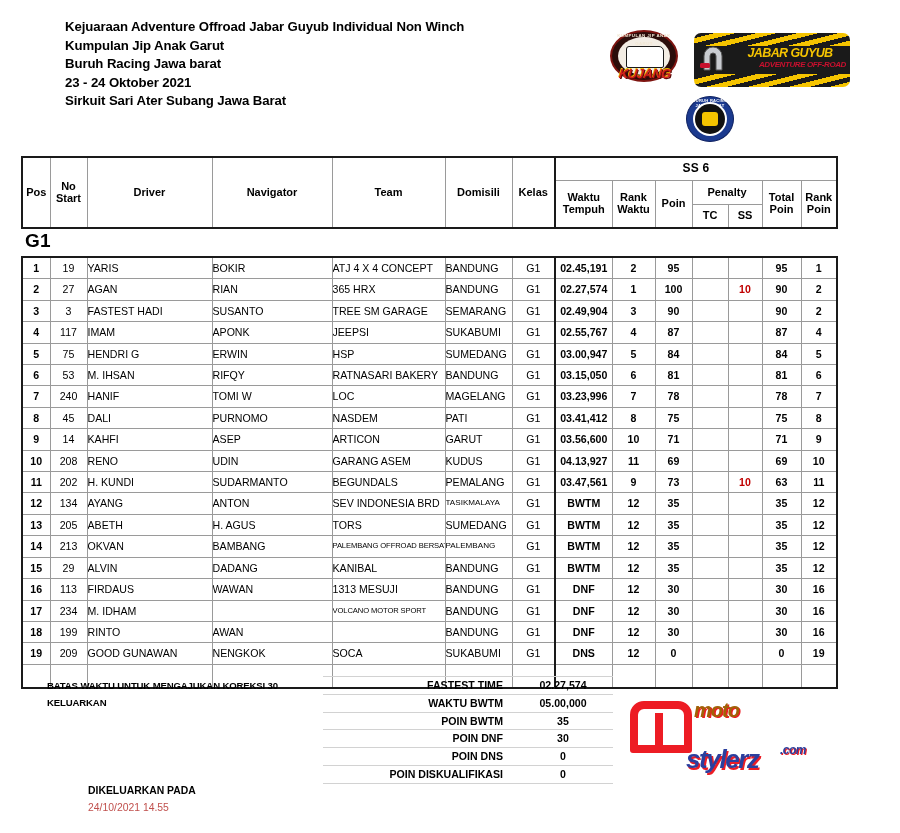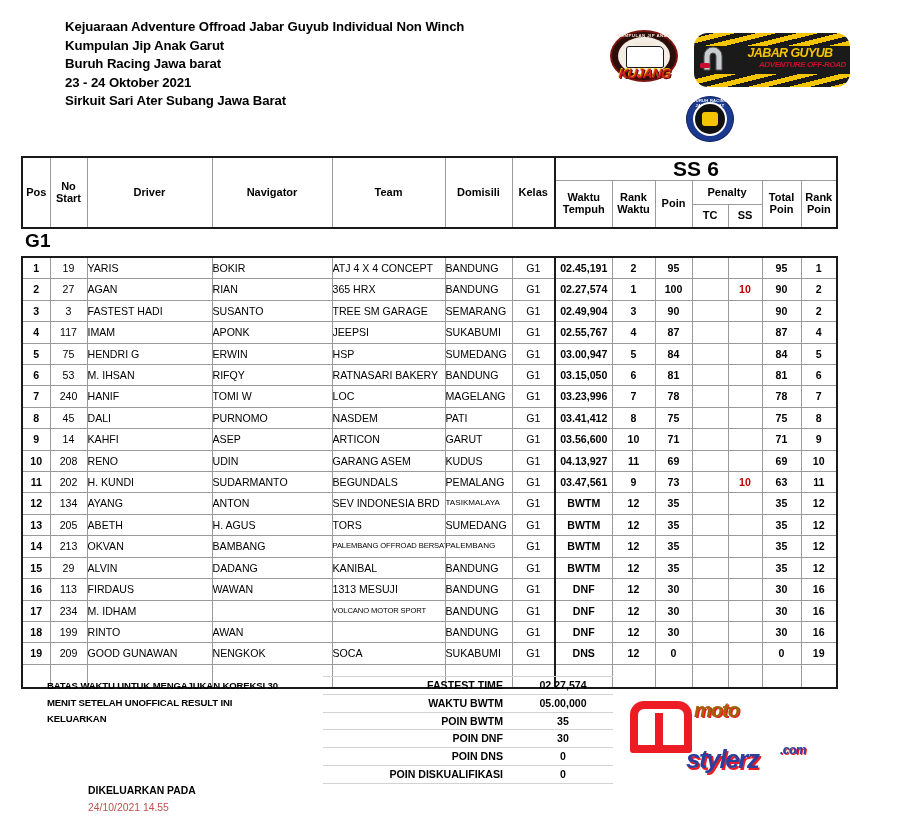--- a/index.html
+++ b/index.html
@@ -103,21 +103,21 @@
 
   .logo-guyub {
     position: absolute;
     left: 98px; top: 7px;
     width: 156px; height: 54px;
     background: repeating-linear-gradient(
       -14deg,
       #f5c400 0px, #f5c400 5px,
       #1a1a1a 5px, #1a1a1a 10px
     );
-    border-radius: 14px;
+    border-radius: 7px;
   }
   .guyub-mid {
     position: absolute;
     left: 0; top: 13px;
     width: 156px; height: 28px;
     background: #1a1a1a;
   }
   .guyub-text1 {
     position: absolute;
     left: 40px; top: 14px;
@@ -216,21 +216,21 @@
   .hdr-row2 th { height: 23px; }
   .hdr-row3 th { height: 22px; }
 
   
   .bx-l { border-left: 2.2px solid #1a1a1a !important; }
   .bx-r { border-right: 2.2px solid #1a1a1a !important; }
   .bx-t { border-top: 2.2px solid #1a1a1a !important; }
   .bx-b { border-bottom: 2.2px solid #1a1a1a !important; }
 
   .ss-title {
-    font-size: 21px;
+    font-size: 12px;
     font-weight: bold;
     letter-spacing: 0.2px;
   }
 
   tbody td {
     height: 20.4px;
     line-height: 20.4px;
     font-size: 10.6px;
     white-space: nowrap;
     overflow: hidden;
@@ -792,21 +792,20 @@
           <td class="c bx-b" style="height: 22px;">&nbsp;</td>
           <td class="c shade bx-b" style="height: 22px;">&nbsp;</td>
           <td class="c bx-b bx-r" style="height: 22px;">&nbsp;</td>
         </tr>
       </tbody>
   </table>
 </div>
 
 <div class="foot-note">
   <div>BATAS WAKTU UNTUK MENGAJUKAN  KOREKSI 30</div>
-  <div>MENIT SETELAH UNOFFICAL RESULT INI</div>
   <div>KELUARKAN</div>
 </div>
 
 <table class="sum">
   <tbody id="sum-body">
       <tr>
         <td class="k">FASTEST TIME</td>
         <td class="v">02.27,574</td>
       </tr>
       <tr>

